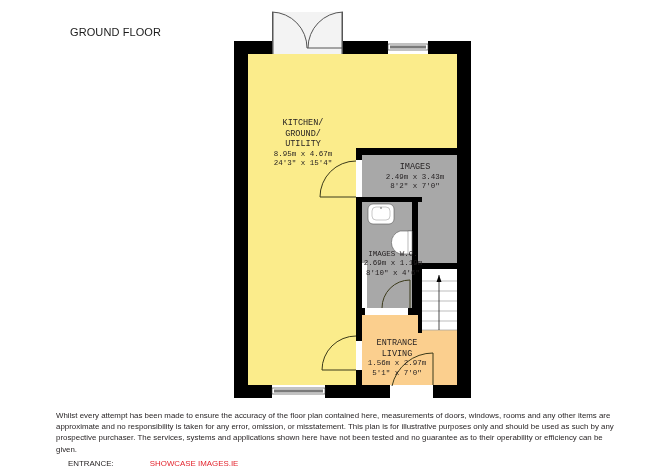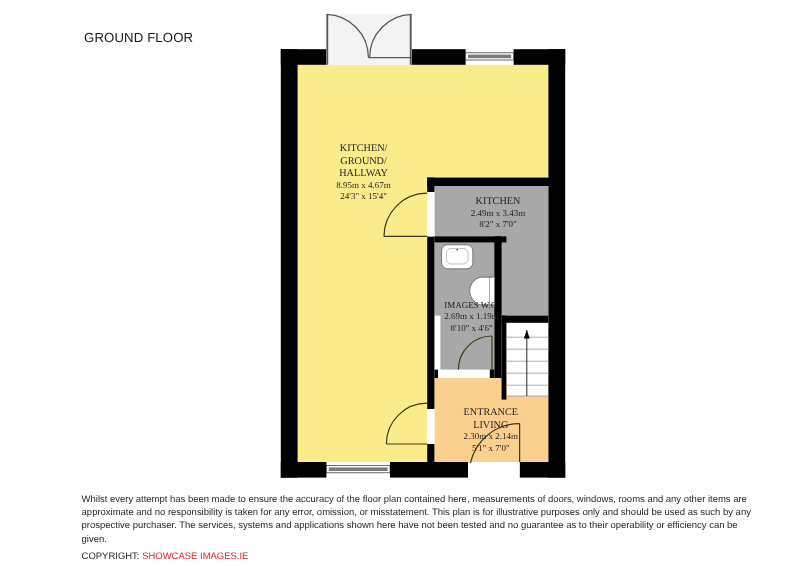--- a/index.html
+++ b/index.html
@@ -1,24 +1,24 @@
 <!DOCTYPE html>
 <html><head>
 <meta charset="utf-8">
 <style>
   html, body { margin:0; padding:0; background:#ffffff; }
   body { width:668px; height:472px; position:relative; overflow:hidden; font-family:"Liberation Sans", sans-serif; }
   .title { position:absolute; left:70px; top:26px; font-size:11px; color:#1a1a1a; letter-spacing:0.1px;text-align:right; }
   svg.plan { position:absolute; left:0; top:0; }
-  .label { position:absolute; text-align:center; color:#231f20; font-family:Liberation Serif, serif; line-height:1.25; }
+  .label { position:absolute; text-align:center; color:#231f20; font-family:Liberation Mono, monospace; line-height:1.25; }
   .label .name { font-size:8.5px; display:block; }
   .label .dim { font-size:7.5px; display:block; }
-  .disclaimer { position:absolute; left:68px; top:410px; width:560px; font-size:7.9px; line-height:11.2px; color:#231f20; }
+  .disclaimer { position:absolute; left:56px; top:410px; width:560px; font-size:7.9px; line-height:11.2px; color:#231f20; }
   .copyright { position:absolute; left:68px; top:459px; font-size:7.9px; color:#231f20; }
-  .copyright .brand { color:#e3232c; }
+  .copyright .brand { color:#e3232c;margin-left:34px; }
 </style>
 </head>
 <body>
 
 <div class="title">GROUND FLOOR</div>
 
 <svg class="plan" width="668" height="472" viewBox="0 0 668 472">
 
   <g>
     <rect x="248" y="54" width="209" height="96" fill="#fbec8b"></rect>
@@ -111,42 +111,42 @@
     <line x1="422" y1="321" x2="457" y2="321"></line>
     <line x1="422" y1="330" x2="457" y2="330"></line>
     <line x1="439" y1="275" x2="439" y2="330" stroke="#000" stroke-width="0.7"></line>
     <path d="M436.5,282 L439,275 L441.5,282 Z" fill="#000" stroke="none"></path>
   </g>
 </svg>
 
 <div class="label" style="left:258px; top:118px; width:90px;">
   <span class="name">KITCHEN/</span>
   <span class="name">GROUND/</span>
-  <span class="name">HALLWAY</span>
+  <span class="name">UTILITY</span>
   <span class="dim">8.95m x 4.67m</span>
   <span class="dim">24'3" x 15'4"</span>
 </div>
 
 <div class="label" style="left:375px; top:162px; width:80px;">
-  <span class="name">KITCHEN</span>
+  <span class="name">IMAGES</span>
   <span class="dim">2.49m x 3.43m</span>
   <span class="dim">8'2" x 7'0"</span>
 </div>
 
 <div class="label" style="left:358px; top:250px; width:70px;">
   <span class="name" style="font-size:7.5px;">IMAGES W.C.</span>
   <span class="dim">2.69m x 1.19m</span>
   <span class="dim">8'10" x 4'6"</span>
 </div>
 
-<div class="label" style="left:376px; top:338px; width:66px;">
+<div class="label" style="left:364px; top:338px; width:66px;">
   <span class="name">ENTRANCE</span>
   <span class="name">LIVING</span>
-  <span class="dim">2.30m x 2.14m</span>
+  <span class="dim">1.56m x 2.97m</span>
   <span class="dim">5'1" x 7'0"</span>
 </div>
 
 <div class="disclaimer">Whilst every attempt has been made to ensure the accuracy of the floor plan contained here, measurements of doors, windows, rooms and any other items are approximate and no responsibility is taken for any error, omission, or misstatement.  This plan is for illustrative purposes only and should be used as such by any prospective purchaser.  The services, systems and applications shown here have not been tested and no guarantee as to their operability or efficiency can be given.</div>
 
 <div class="copyright">
-  <span>COPYRIGHT:</span>
+  <span>ENTRANCE:</span>
   <span class="brand">SHOWCASE IMAGES.IE</span>
 </div>
 
 </body></html>

